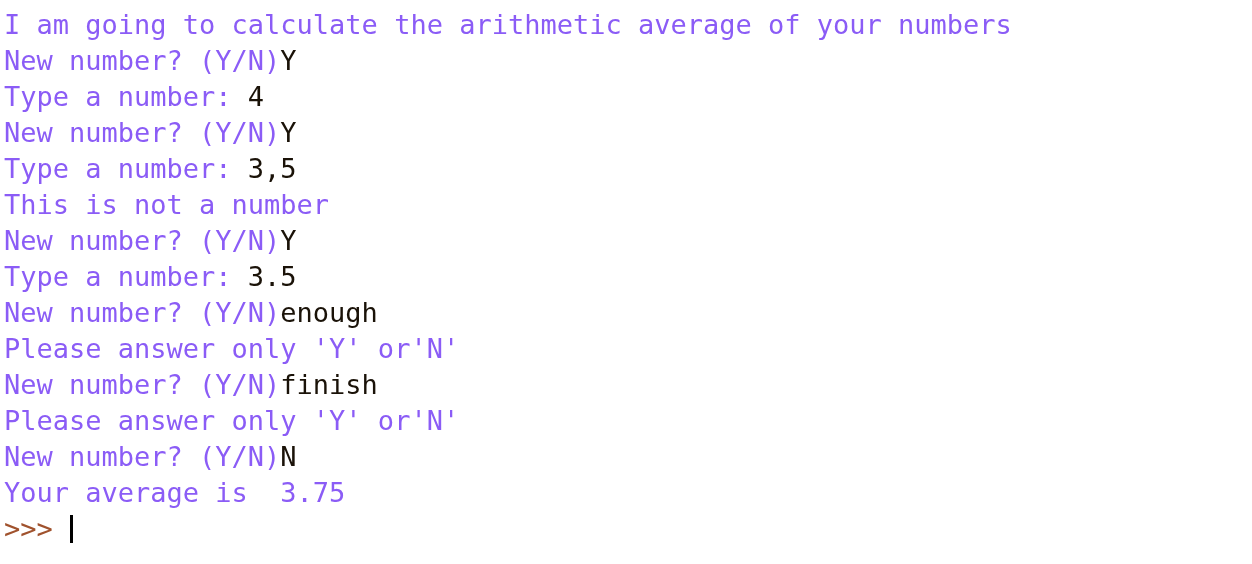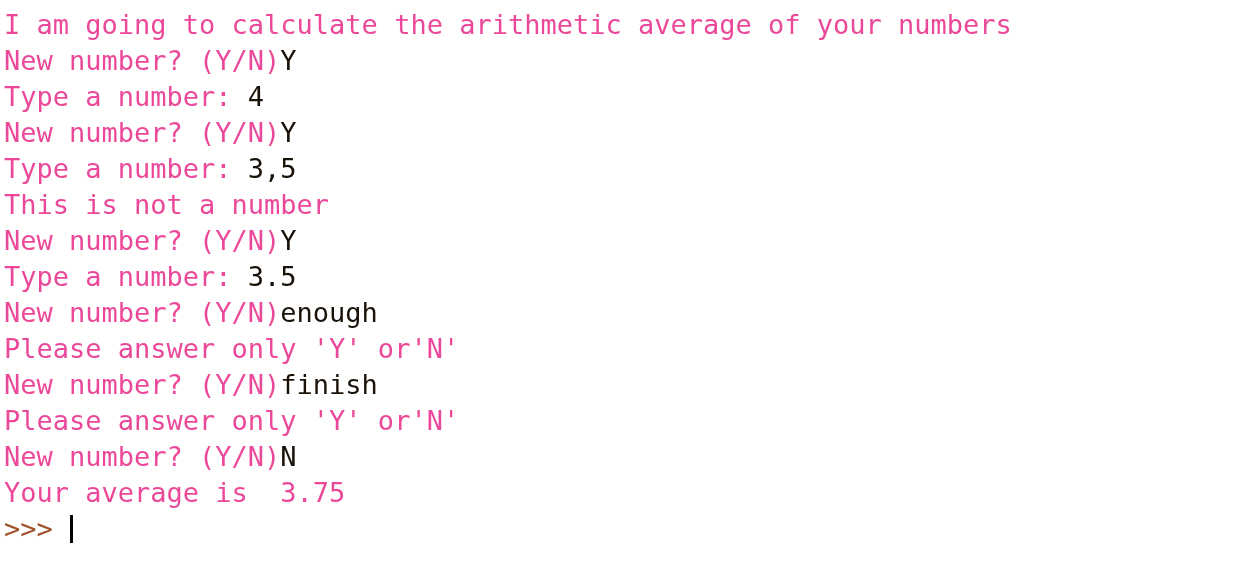--- a/index.html
+++ b/index.html
@@ -34,21 +34,21 @@
     -webkit-font-smoothing: none;
   }
   .line {
     height: 36px;
     white-space: pre;
     display: block;
   }
   .seg {
     white-space: pre;
   }
-  .seg-stdout { color: #ec4899; }
+  .seg-stdout { color: #8b5cf6; }
   .seg-stdin  { color: #1a1208; }
   .seg-prompt { color: #a0522d; }
   .caret {
     display: inline-block;
     width: 3px;
     height: 28px;
     background: #000000;
     vertical-align: -5px;
     margin-left: 1px;
   }

